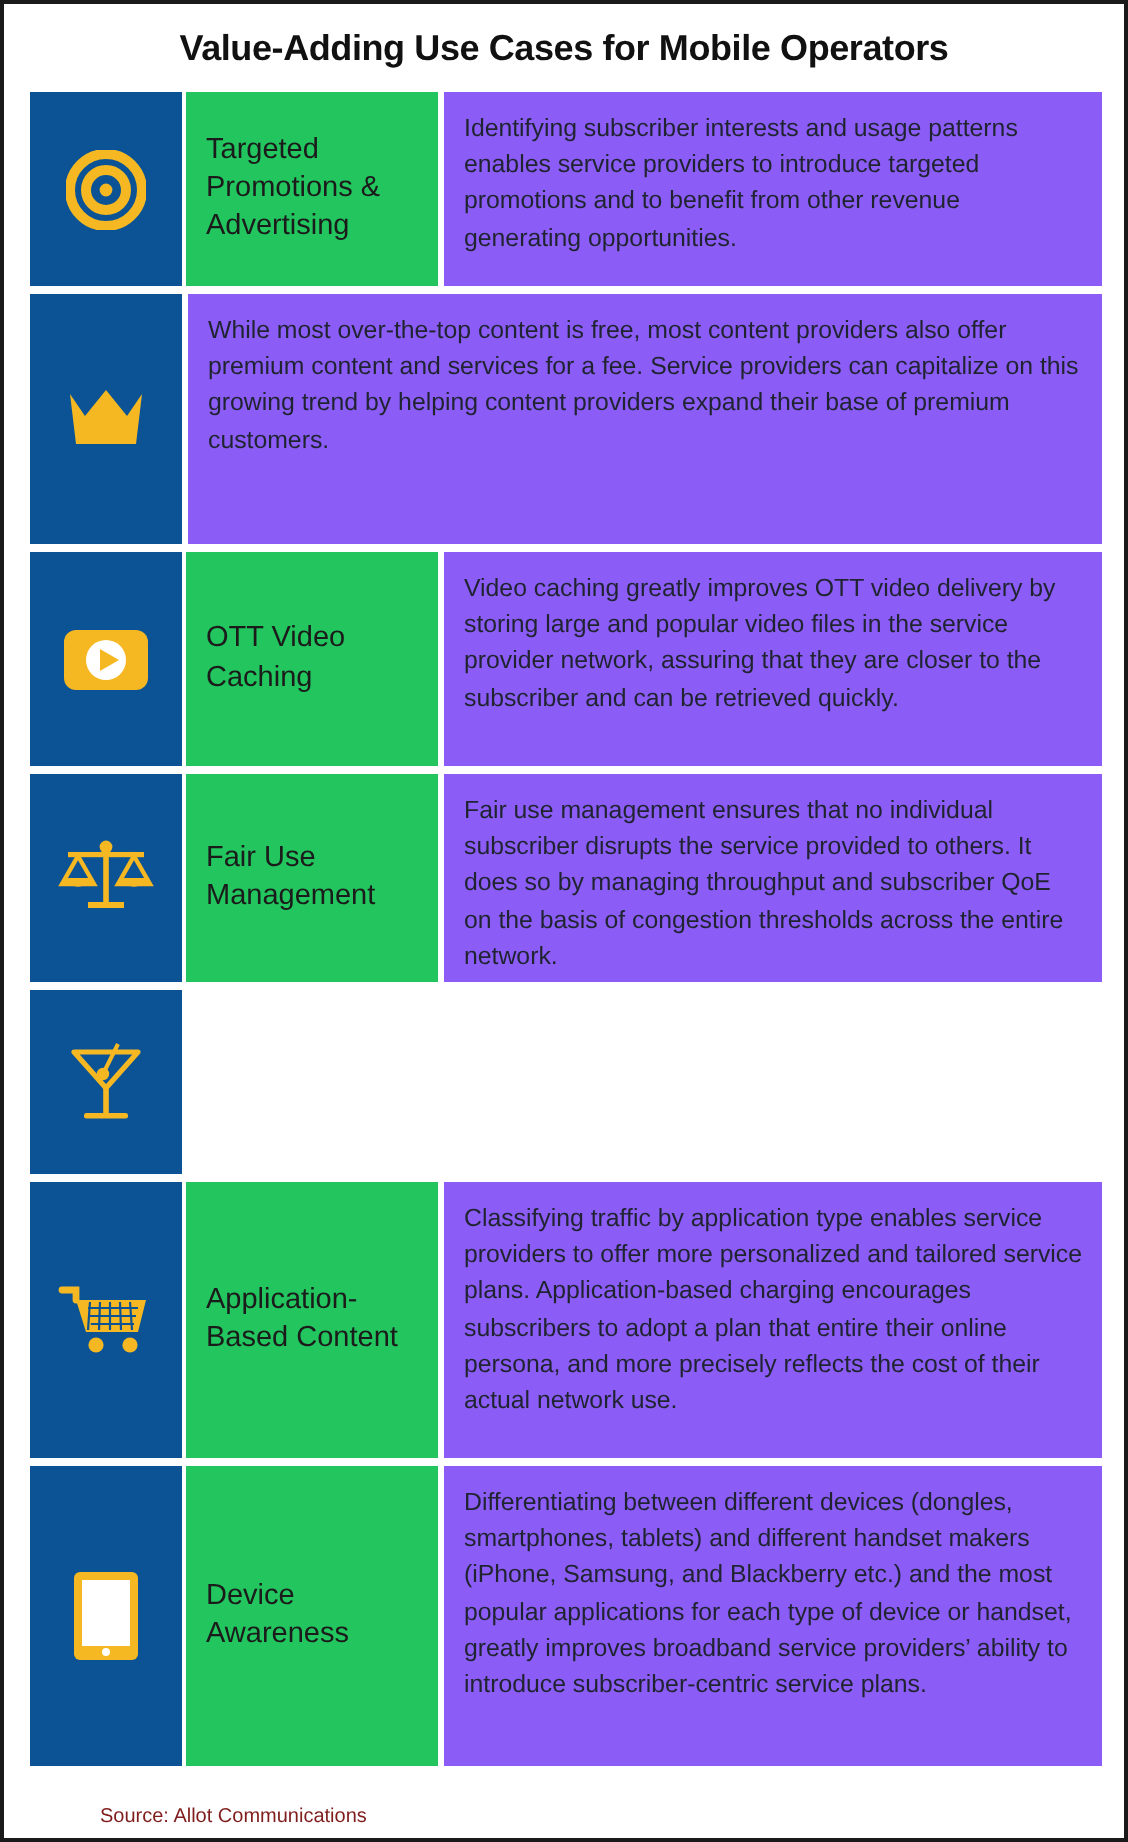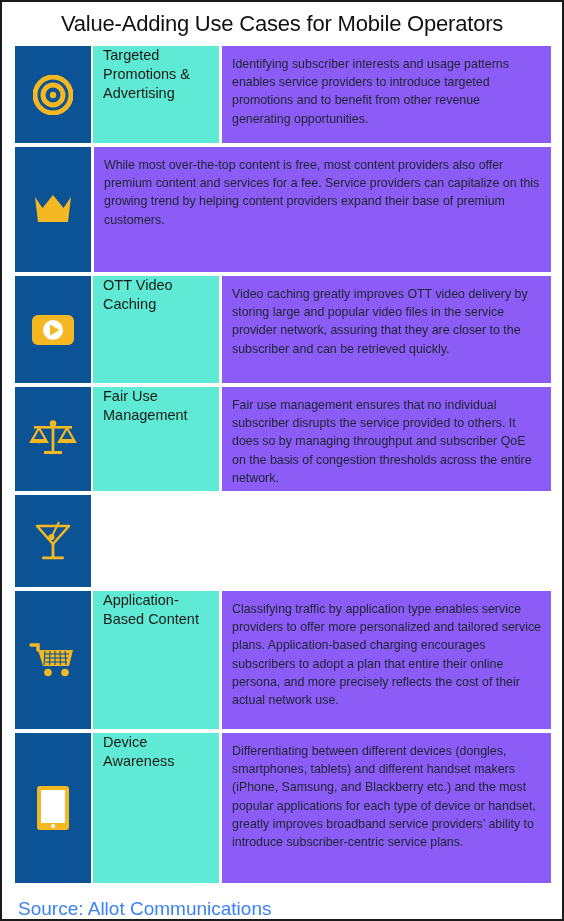--- a/index.html
+++ b/index.html
@@ -23,22 +23,22 @@
   }
   .title-bar {
     height: 44px;
     display: flex;
     align-items: center;
     justify-content: center;
     padding: 0 8px;
     box-sizing: border-box;
   }
   .title-text {
-    font-size: 22px;
-    font-weight: normal;
+    font-size: 18px;
+    font-weight: bold;
     color: #111111;
     letter-spacing: -0.2px;
     white-space: nowrap;
   }
   .table-area {
     padding: 0 11px 0 13px;
     box-sizing: border-box;
   }
   .row {
     display: flex;
@@ -49,23 +49,23 @@
     width: 76px;
     flex: 0 0 76px;
     background: #0b5394;
     display: flex;
     align-items: center;
     justify-content: center;
   }
   .cell-label {
     width: 126px;
     flex: 0 0 126px;
-    background: #5eead4;
-    display: flex;
-    align-items: flex-start;
+    background: #22c55e;
+    display: flex;
+    align-items: center;
     padding: 0 0 0 10px;
     box-sizing: border-box;
     margin-left: 2px;
   }
   .label-text {
     font-size: 14.5px;
     color: #1b1b1b;
     line-height: 1.32;
   }
   .cell-desc {
@@ -80,22 +80,23 @@
   .desc-text {
     font-size: 12.4px;
     color: #1f2430;
     line-height: 1.47;
   }
   .footer {
     padding: 11px 0 0 16px;
     box-sizing: border-box;
   }
   .footer-text {
-    font-size: 19px;
-    color: #3b82f6;
+    font-size: 10px;
+    color: #7f1d1d;
+    margin-left: 32px;
   }
   .icon-svg {
     display: block;
   }
 </style>
 </head>
 <body>
 
 <div class="infographic">
 

